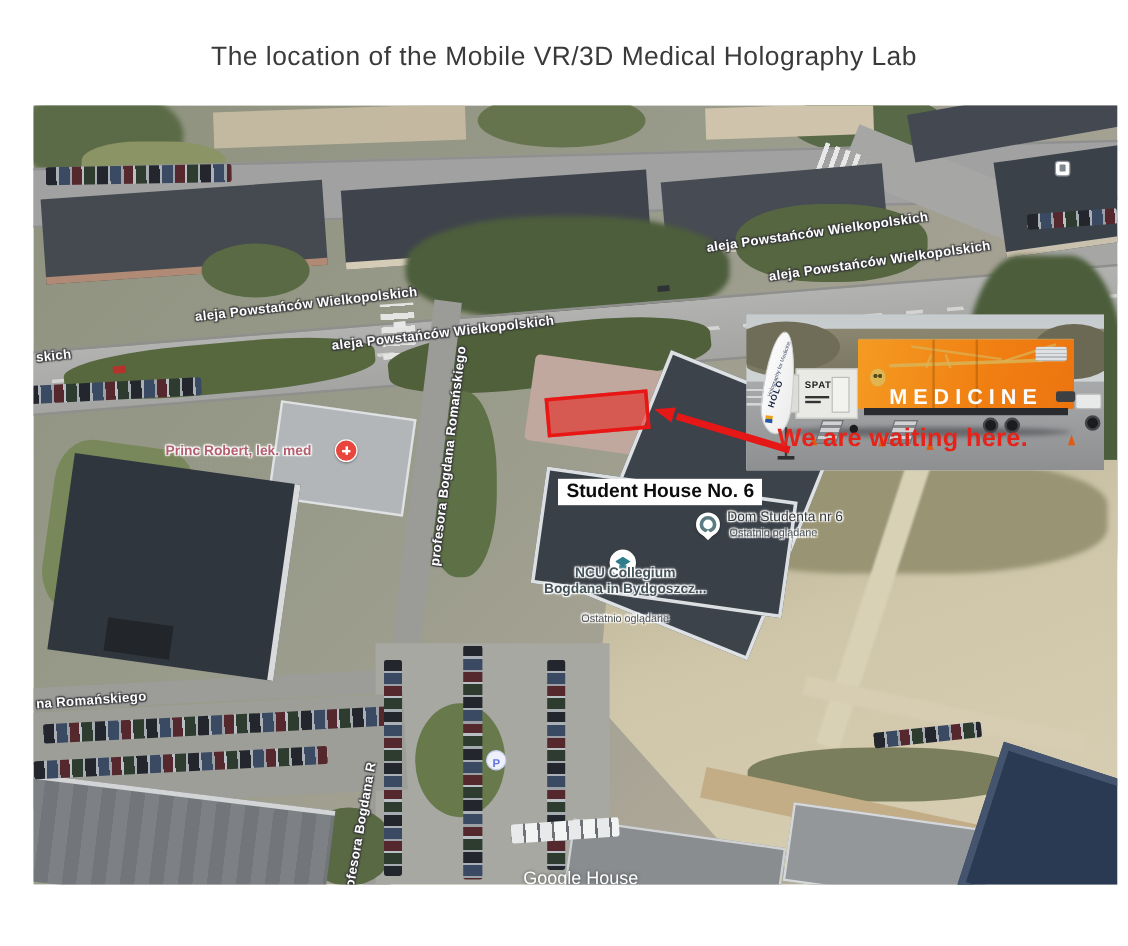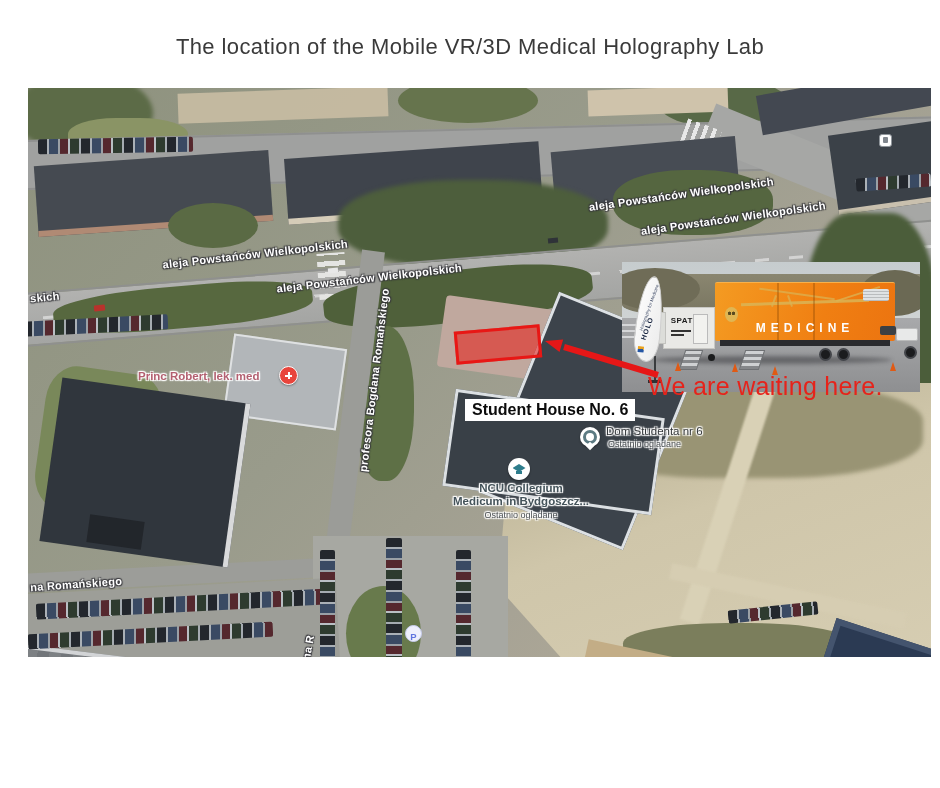--- a/index.html
+++ b/index.html
@@ -1,16 +1,16 @@
 <!DOCTYPE html>
 <html><head>
 <meta charset="utf-8">
 <style>
   html,body{margin:0;padding:0;background:#fff;}
-  .page{position:relative;width:940px;height:657px;background:#fff;overflow:hidden;
+  .page{position:relative;width:940px;height:788px;background:#fff;overflow:hidden;
         font-family:"Liberation Sans",sans-serif;}
   .a{position:absolute;}
   .title{left:0;right:0;top:34px;text-align:center;font-size:22px;font-weight:500;
          color:#3a3a3a;letter-spacing:.4px;}
   .map{left:28px;top:88px;width:903px;height:649px;overflow:hidden;
        background:linear-gradient(135deg,#8e927e 0%,#999b8b 40%,#a7a395 65%,#b3ac98 85%,#aba393 100%);}
   .slabel{font-size:11px;font-weight:700;color:#fff;letter-spacing:.3px;white-space:nowrap;z-index:5;
           text-shadow:-1px -1px 1px rgba(55,55,60,.9),1px -1px 1px rgba(55,55,60,.9),
                       -1px 1px 1px rgba(55,55,60,.9),1px 1px 1px rgba(55,55,60,.9);}
   .plabel{font-size:11.5px;font-weight:500;color:#3e4347;white-space:nowrap;z-index:5;
@@ -130,23 +130,23 @@
     </div>
     <div class="a plabel" style="left:578px;top:337px;color:#35393c;">Dom Studenta nr 6</div>
     <div class="a plabel psub" style="left:580px;top:351px;">Ostatnio oglądane</div>
 
     <div class="a" style="left:480px;top:370px;z-index:5;">
       <div style="width:22px;height:22px;border-radius:50%;background:#fff;box-shadow:0 1px 2px rgba(0,0,0,.4);display:flex;flex-direction:column;align-items:center;justify-content:center;">
         <div style="width:13px;height:8px;background:#2e7d8c;clip-path:polygon(50% 0,100% 50%,50% 100%,0 50%);"></div>
         <div style="width:6px;height:3px;background:#2e7d8c;margin-top:-1px;"></div>
       </div>
     </div>
-    <div class="a plabel" style="left:412px;top:394px;width:162px;text-align:center;color:#44535a;font-weight:600;white-space:normal;line-height:1.15;">
+    <div class="a plabel" style="left:412px;top:384px;width:162px;text-align:center;color:#44535a;font-weight:600;white-space:normal;line-height:1.15;">
       <span>NCU Collegium</span><br>
-      <span>Medicum in Bydgoszcz...</span>
+      <span>Bogdana in Bydgoszcz...</span>
     </div>
     <div class="a plabel psub" style="left:412px;top:422px;width:162px;text-align:center;">Ostatnio oglądane</div>
 
     <div class="a" style="left:377px;top:537px;width:15px;height:15px;border-radius:50%;background:#eef0fc;border:1px solid #c8cef0;z-index:5;text-align:center;">
       <span style="font-size:9.5px;font-weight:700;color:#5f75df;line-height:15px;">P</span>
     </div>
 
     <div class="a" style="left:851px;top:46px;width:11px;height:11px;background:#fdfdfd;border:1px solid #8f959b;border-radius:3px;z-index:5;">
       <div style="width:5px;height:6px;background:#80868d;border-radius:1px;margin:2px auto 0;"></div>
     </div>
@@ -168,21 +168,21 @@
       <div class="a" style="left:93px;top:20px;width:180px;height:58px;background:linear-gradient(105deg,#f49b22 0%,#f07f12 60%,#ec7410);border-top:1px solid #f8b14b;border-radius:2px;">
         <div style="position:absolute;left:10px;top:24px;width:13px;height:15px;border-radius:50%;background:radial-gradient(circle at 35% 42%,#5a4a1f 1.5px,transparent 2px),radial-gradient(circle at 65% 42%,#5a4a1f 1.5px,transparent 2px),#e0b653;"></div>
         <div style="position:absolute;left:26px;top:18px;width:128px;height:3px;background:#d9b456;opacity:.85;transform:rotate(-2deg);"></div>
         <div style="position:absolute;left:44px;top:10px;width:76px;height:2px;background:#d9b456;opacity:.7;transform:rotate(8deg);"></div>
         <div style="position:absolute;left:120px;top:10px;width:46px;height:2px;background:#d9b456;opacity:.75;transform:rotate(-18deg);"></div>
         <div style="position:absolute;left:58px;top:12px;width:2px;height:12px;background:#d9b456;opacity:.7;transform:rotate(20deg);"></div>
         <div style="position:absolute;left:74px;top:12px;width:2px;height:12px;background:#d9b456;opacity:.7;transform:rotate(-20deg);"></div>
         <div style="position:absolute;left:62px;top:0;width:2px;height:100%;background:rgba(120,60,0,.3);"></div>
         <div style="position:absolute;left:98px;top:0;width:2px;height:100%;background:rgba(120,60,0,.3);"></div>
         <div style="position:absolute;right:6px;top:6px;width:26px;height:12px;background:repeating-linear-gradient(180deg,#dfe2e4 0 2px,#b9bcbe 2px 3px);border-radius:2px;"></div>
-        <div style="position:absolute;left:0;right:0;top:38px;text-align:center;font-size:12px;font-weight:800;letter-spacing:5px;color:#fdfdfd;">MEDICINE</div>
+        <div style="position:absolute;left:0;right:0;top:38px;text-align:center;font-size:18px;font-weight:800;letter-spacing:5px;color:#fdfdfd;">MEDICINE</div>
       </div>
 
       <div class="a" style="left:41px;top:45px;width:50px;height:40px;background:#e9e9e6;border:1px solid #c8c8c4;">
         <div style="position:absolute;left:0;right:0;top:8px;text-align:center;font-size:8px;font-weight:700;letter-spacing:.5px;color:#1d1d1d;">SPATIAL</div>
         <div style="position:absolute;left:7px;top:22px;width:20px;height:2px;background:#333;"></div>
         <div style="position:absolute;left:7px;top:26px;width:13px;height:2px;background:#333;"></div>
         <div style="position:absolute;right:6px;top:6px;width:13px;height:28px;background:#f2f2ef;border:1px solid #bbb;"></div>
       </div>
       <div class="a" style="left:31px;top:50px;width:11px;height:30px;background:#dcddd9;border:1px solid #c2c2be;"></div>
 
@@ -208,18 +208,18 @@
 
       <div class="a" style="right:2px;top:66px;width:20px;height:11px;background:#e8e9e9;border:1px solid #babbbb;border-radius:2px;"></div>
       <div class="a" style="right:24px;top:64px;width:16px;height:9px;background:#3c4043;border-radius:2px;"></div>
     </div>
 
     <svg class="a" width="903" height="649" style="left:0;top:0;z-index:8;pointer-events:none;">
       <line x1="630" y1="287" x2="536" y2="259" stroke="#e61717" stroke-width="6"></line>
       <polygon points="517,253 535.2,251.6 531.5,264.1" fill="#e61717"></polygon>
     </svg>
 
-    <div class="a" style="left:620px;top:284px;width:275px;font-size:25px;font-weight:400;color:#e6231b;letter-spacing:.3px;z-index:9;white-space:nowrap;">We are waiting here.</div>
+    <div class="a" style="left:620px;top:266px;width:275px;font-size:21px;font-weight:700;color:#e6231b;letter-spacing:.3px;z-index:9;white-space:nowrap;">We are waiting here.</div>
 
     <div class="a" style="left:408px;top:636px;font-size:15px;color:#fff;text-shadow:0 0 3px rgba(0,0,0,.55);z-index:9;white-space:nowrap;">Google House</div>
 
   </div>
 </div>
 
 </body></html>

